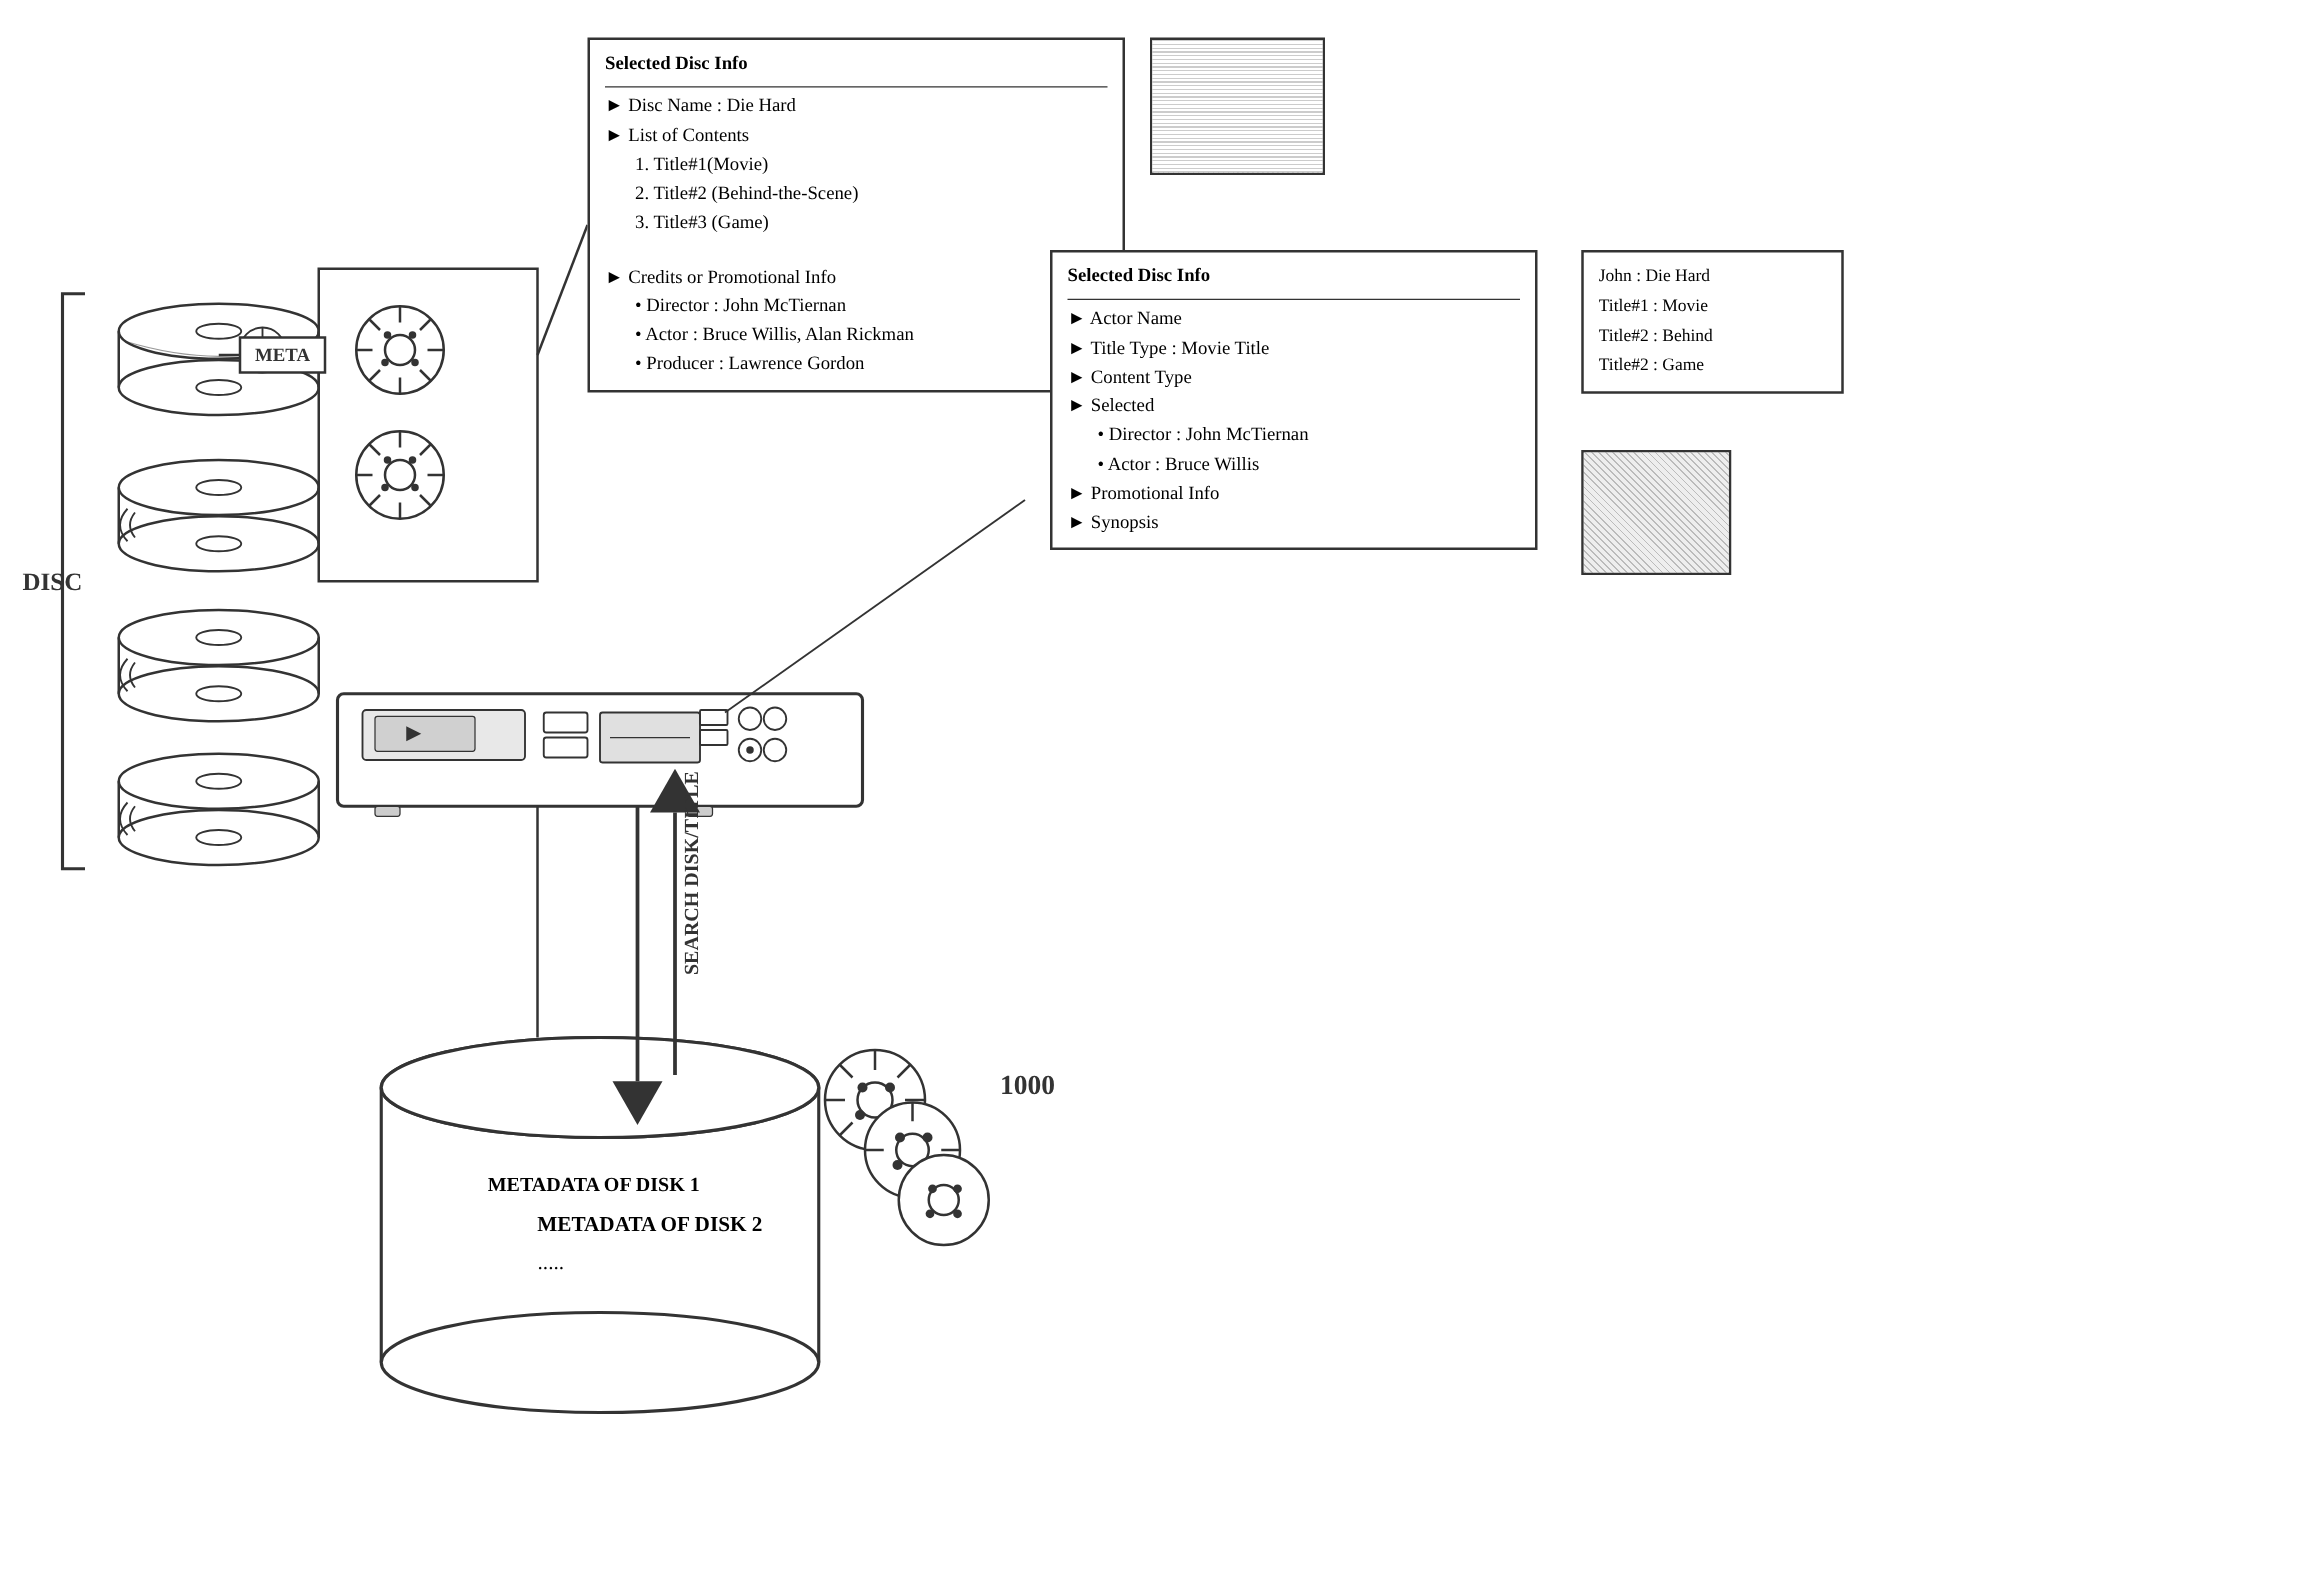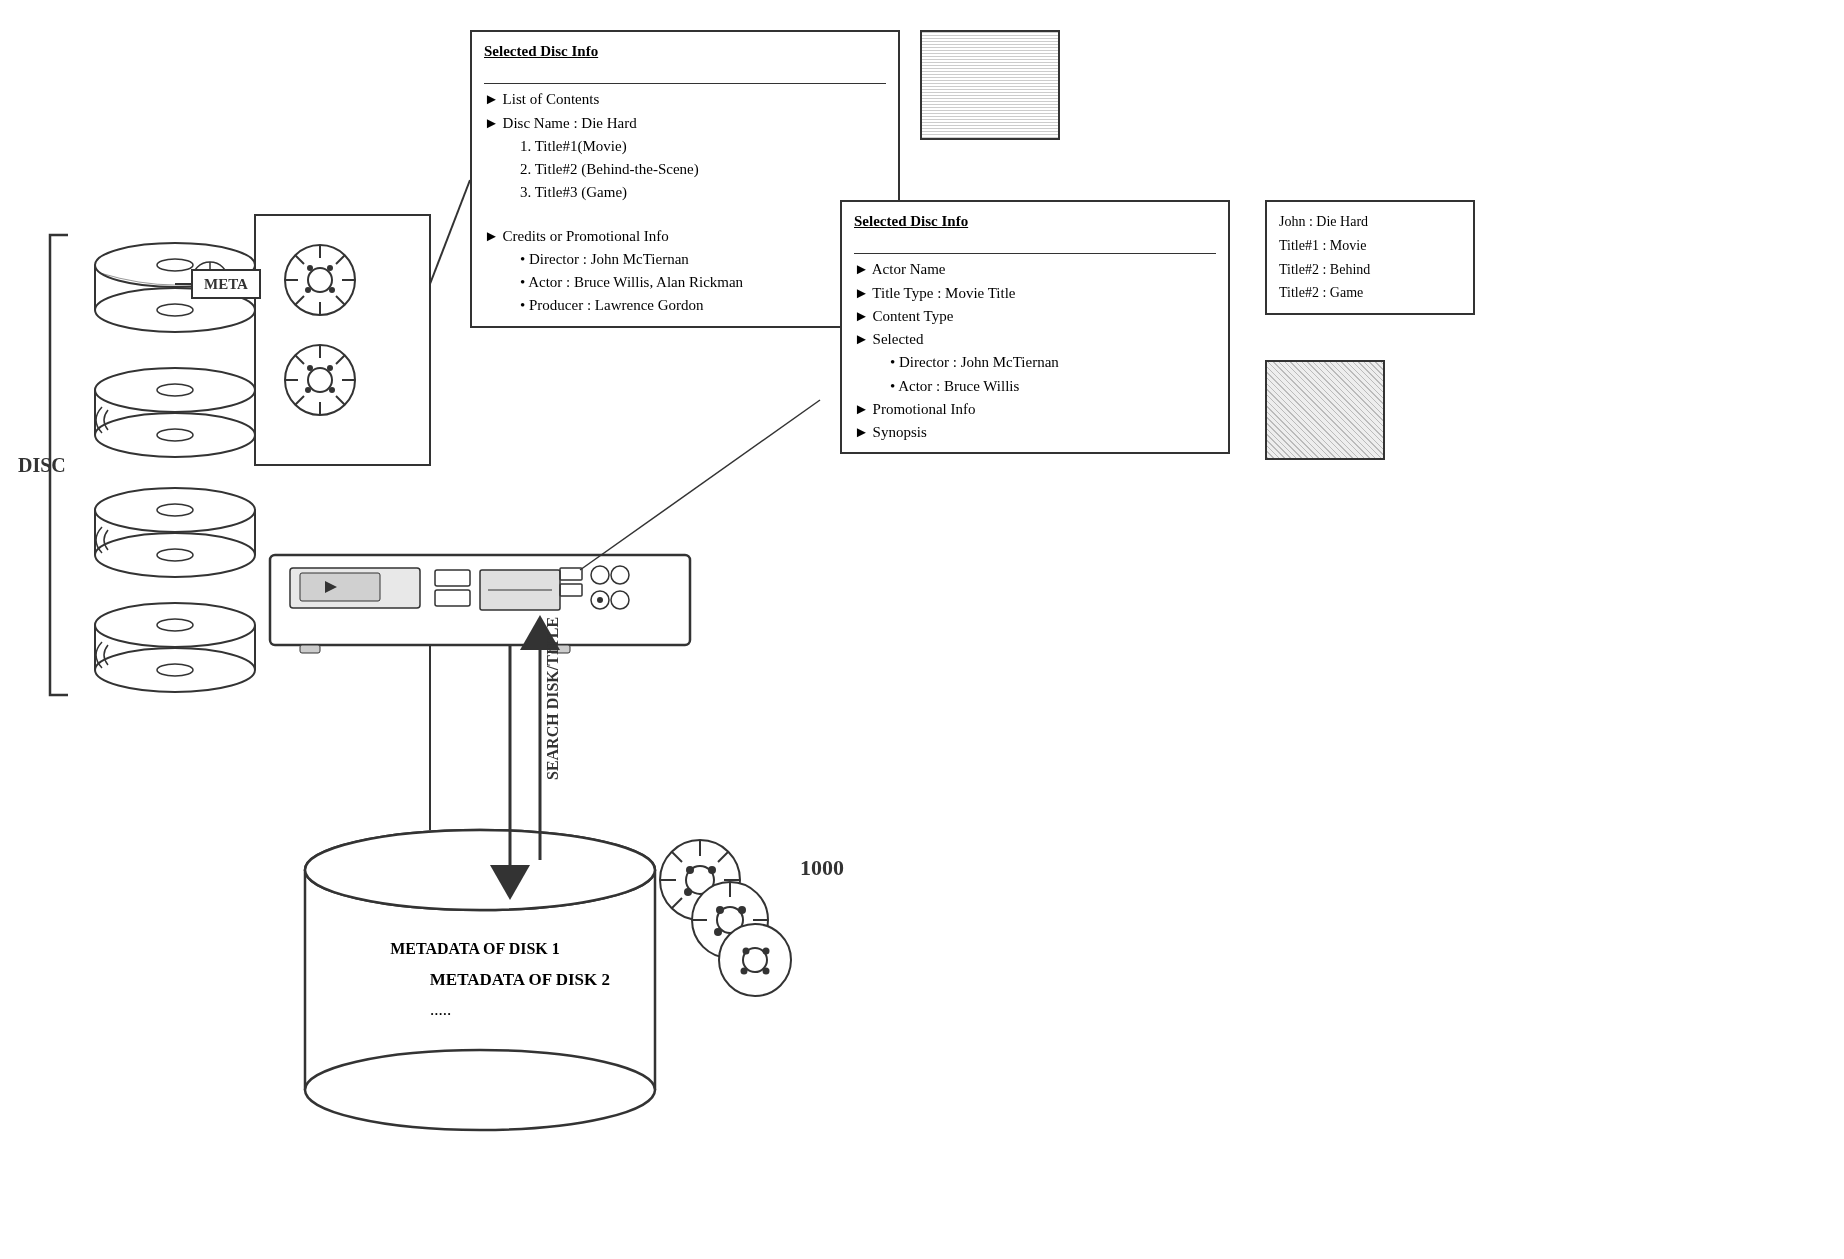--- a/index.html
+++ b/index.html
@@ -19,22 +19,21 @@
       background: #fff;
       padding: 8px 12px;
       font-size: 15px;
       line-height: 1.55;
     }
     .info-box-title {
       font-weight: bold;
       font-size: 15px;
       border-bottom: 1px solid #333;
       margin-bottom: 4px;
-      padding-bottom: 20px;
-      text-decoration: underline;
+      padding-bottom: 6px;
     }
 
     
     .disc-info-box-1 {
       top: 30px;
       left: 470px;
       width: 420px;
     }
     
     .disc-info-box-2 {
@@ -45,21 +44,21 @@
 
     
     .main-svg {
       position: absolute;
       top: 0;
       left: 0;
       width: 1844px;
       height: 1259px;
       pointer-events: none;
     }
-    .indent2 { margin-left: 36px; }
+    .indent2 { margin-left: 24px; }
   </style>
 </head>
 <body>
 
 <svg class="main-svg" viewBox="0 0 1844 1259" xmlns="http://www.w3.org/2000/svg">
 
   <path d="M 68 235 L 50 235 L 50 695 L 68 695" fill="none" stroke="#333" stroke-width="2.5"></path>
 
   <text x="18" y="472" font-size="20" font-weight="bold" font-family="Times New Roman" fill="#333">DISC</text>
 
@@ -231,25 +230,25 @@
   <line x1="820" y1="150" x2="820" y2="250" stroke="#333" stroke-width="1.5" stroke-dasharray="4,2"></line>
 
   <line x1="580" y1="570" x2="820" y2="400" stroke="#333" stroke-width="1.5"></line>
 
 </svg>
 
 <div class="info-box disc-info-box-1" style="top:30px; left:470px; width:430px;">
   <div class="info-box-title">Selected Disc Info</div>
   <div>
     <span>►</span>
-    <span>List of Contents</span>
+    <span>Disc Name : Die Hard</span>
   </div>
   <div>
     <span>►</span>
-    <span>Disc Name : Die Hard</span>
+    <span>List of Contents</span>
   </div>
   <div class="indent2">1. Title#1(Movie)</div>
   <div class="indent2">2. Title#2 (Behind-the-Scene)</div>
   <div class="indent2">3. Title#3 (Game)</div>
   <div style="margin-top:20px;">
     <span>►</span>
     <span>Credits or Promotional Info</span>
   </div>
   <div class="indent2">
     <span>•</span> <span>Director : John McTiernan</span>

